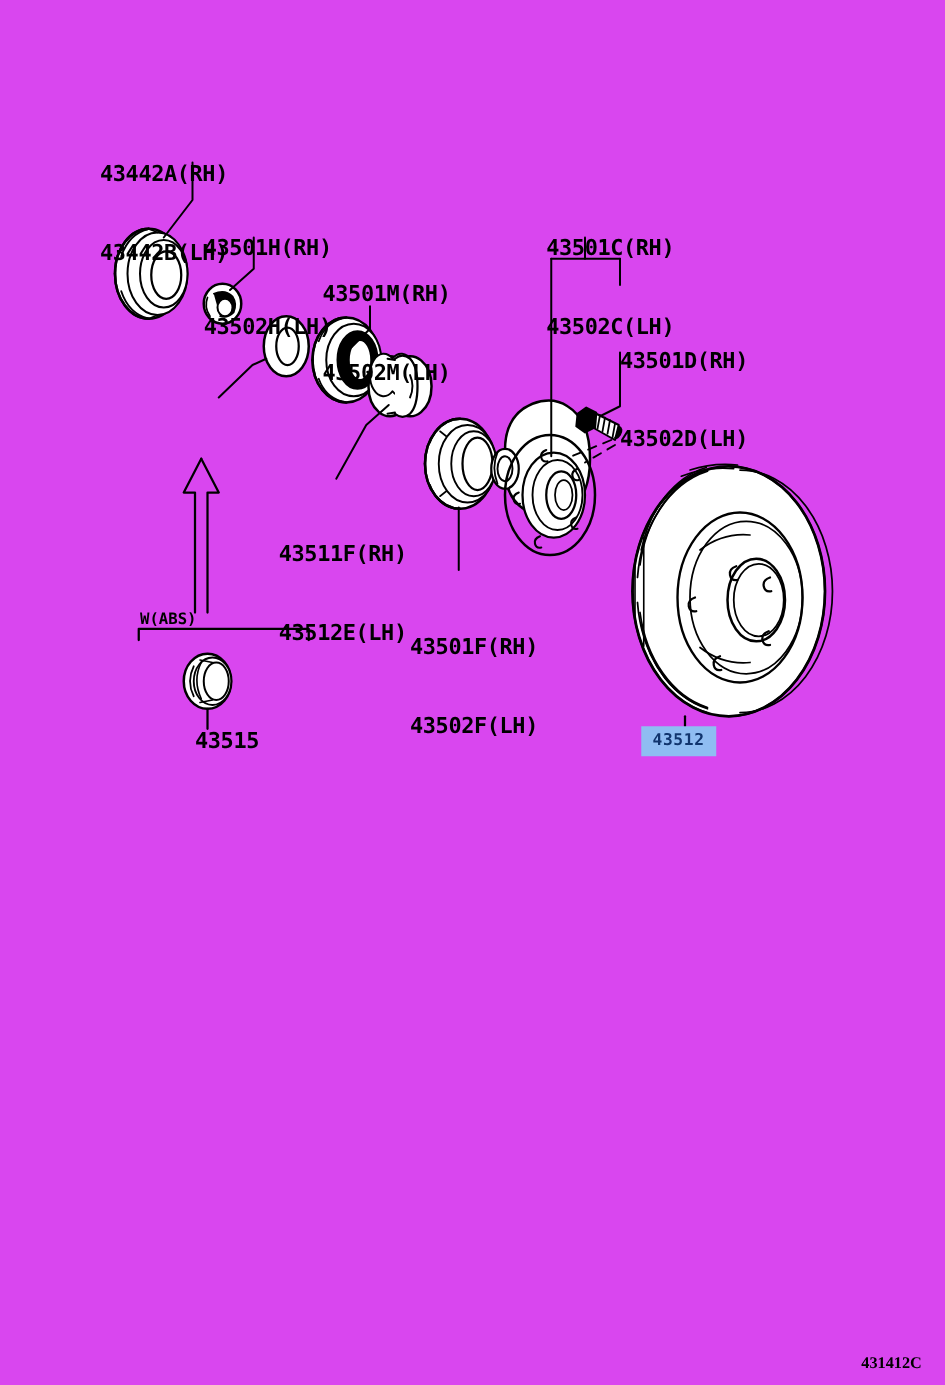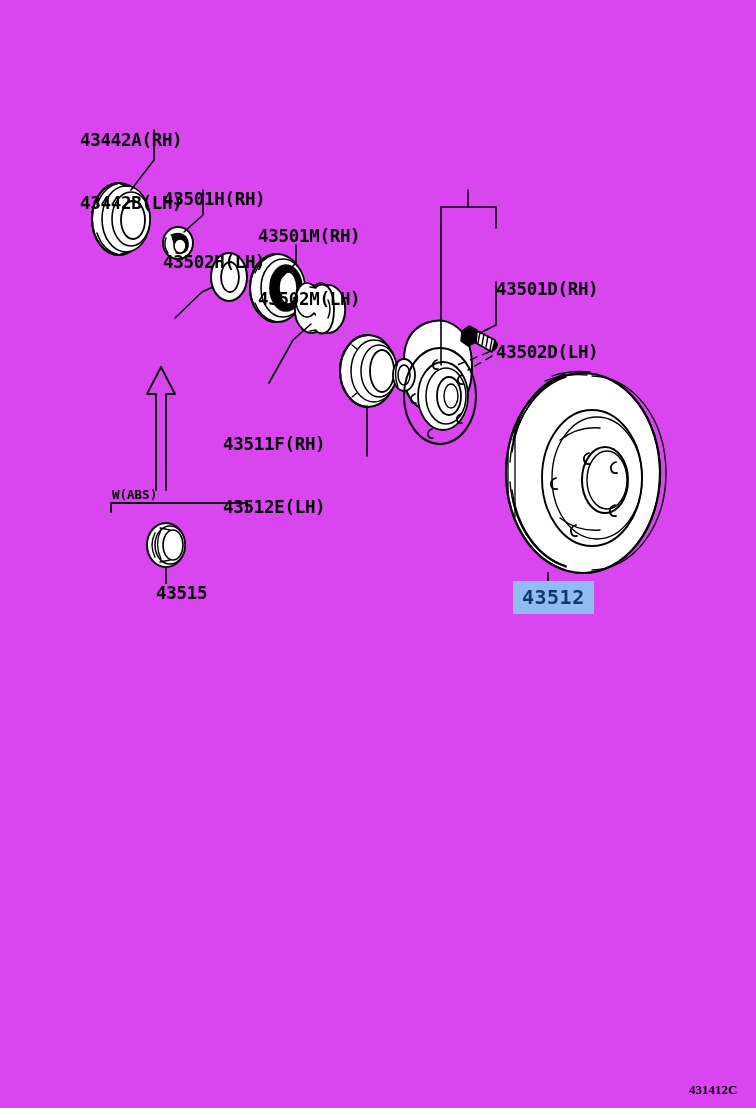--- a/index.html
+++ b/index.html
@@ -43,21 +43,21 @@
     font-size: 12.5px;
     line-height: 14px;
     letter-spacing: 0px;
   }
   .highlight-label {
     position: absolute;
     background: #8fbdf2;
     color: #11356e;
     font-family: "DejaVu Sans Mono", monospace;
     font-weight: bold;
-    font-size: 20px;
+    font-size: 13px;
     letter-spacing: 0.5px;
     padding: 4px 9px 5px 9px;
     white-space: pre;
   }
   .corner-code {
     position: absolute;
     font-family: Liberation Serif, serif;
     font-weight: bold;
     font-size: 13px;
     color: #000000;
@@ -257,32 +257,40 @@
   <div class="label" style="left:163px; top:147px;">
     <span class="ln">43501H(RH)</span>
     <span class="ln">43502H(LH)</span>
   </div>
 
   <div class="label" style="left:258px; top:184px;">
     <span class="ln">43501M(RH)</span>
     <span class="ln">43502M(LH)</span>
   </div>
 
+  <div class="label" style="left:437px; top:147px;">
+    <span class="ln">43501C(RH)</span>
+    <span class="ln">43502C(LH)</span>
+  </div>
 
   <div class="label" style="left:466px; top:237px;margin-left:30px;">
     <span class="ln">43501D(RH)</span>
     <span class="ln">43502D(LH)</span>
   </div>
 
 
   <div class="label" style="left:223px; top:392px;">
     <span class="ln">43511F(RH)</span>
     <span class="ln">43512E(LH)</span>
   </div>
 
+  <div class="label" style="left:328px; top:466px;">
+    <span class="ln">43501F(RH)</span>
+    <span class="ln">43502F(LH)</span>
+  </div>
 
   <div class="label label-small" style="left:112px; top:488px;">W(ABS)</div>
 
   <div class="label" style="left:156px; top:583px;">43515</div>
 
   <div class="highlight-label" style="left:513px; top:581px;">43512</div>
 
   <div class="corner-code" style="left:689px; top:1082px;">431412C</div>
 
 </div>

